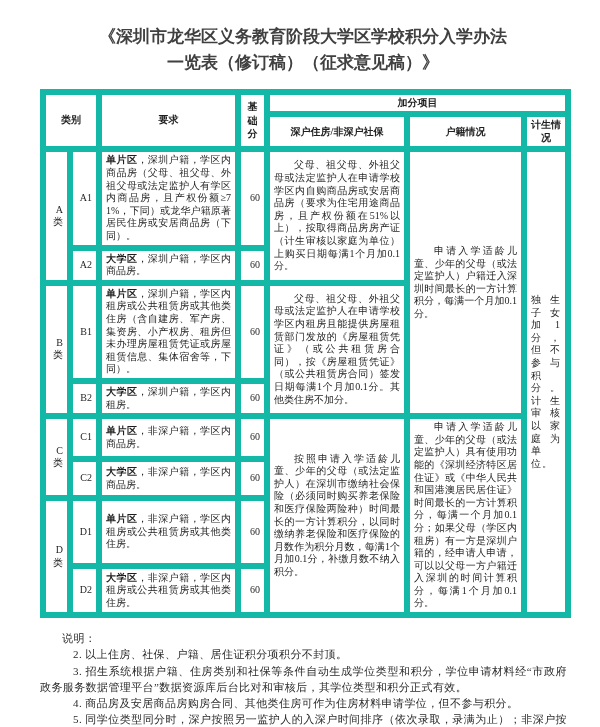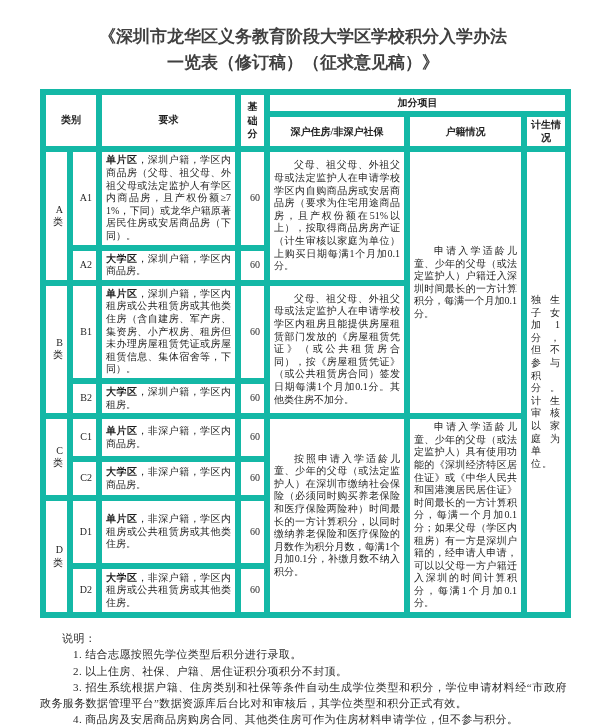--- a/index.html
+++ b/index.html
@@ -128,20 +128,19 @@
       <tr class="rd2">
         <td class="center">D2</td>
         <td class="req"><b>大学区</b><span>，非深户籍，学区内租房或公共租赁房或其他类住房。</span></td>
         <td class="center">60</td>
       </tr>
     </tbody>
   </table>
 
   <div class="notes">
     <p class="lbl">说明：</p>
-    <p class="item">1. 结合志愿按照先学位类型后积分进行录取。</p>
     <p class="item">2. 以上住房、社保、户籍、居住证积分项积分不封顶。</p>
     <p class="item">3. 招生系统根据户籍、住房类别和社保等条件自动生成学位类型和积分，学位申请材料经“市政府政务服务数据管理平台”数据资源库后台比对和审核后，其学位类型和积分正式有效。</p>
     <p class="item">4. 商品房及安居商品房购房合同、其他类住房可作为住房材料申请学位，但不参与积分。</p>
     <p class="item">5. 同学位类型同分时，深户按照另一监护人的入深户时间排序（依次录取，录满为止）；非深户按照另一监护人持有的具有使用功能的《深圳特区居住证》办理时间排序（依次录取，录满为止）。</p>
   </div>
 
 </div>
 
 </body></html>

